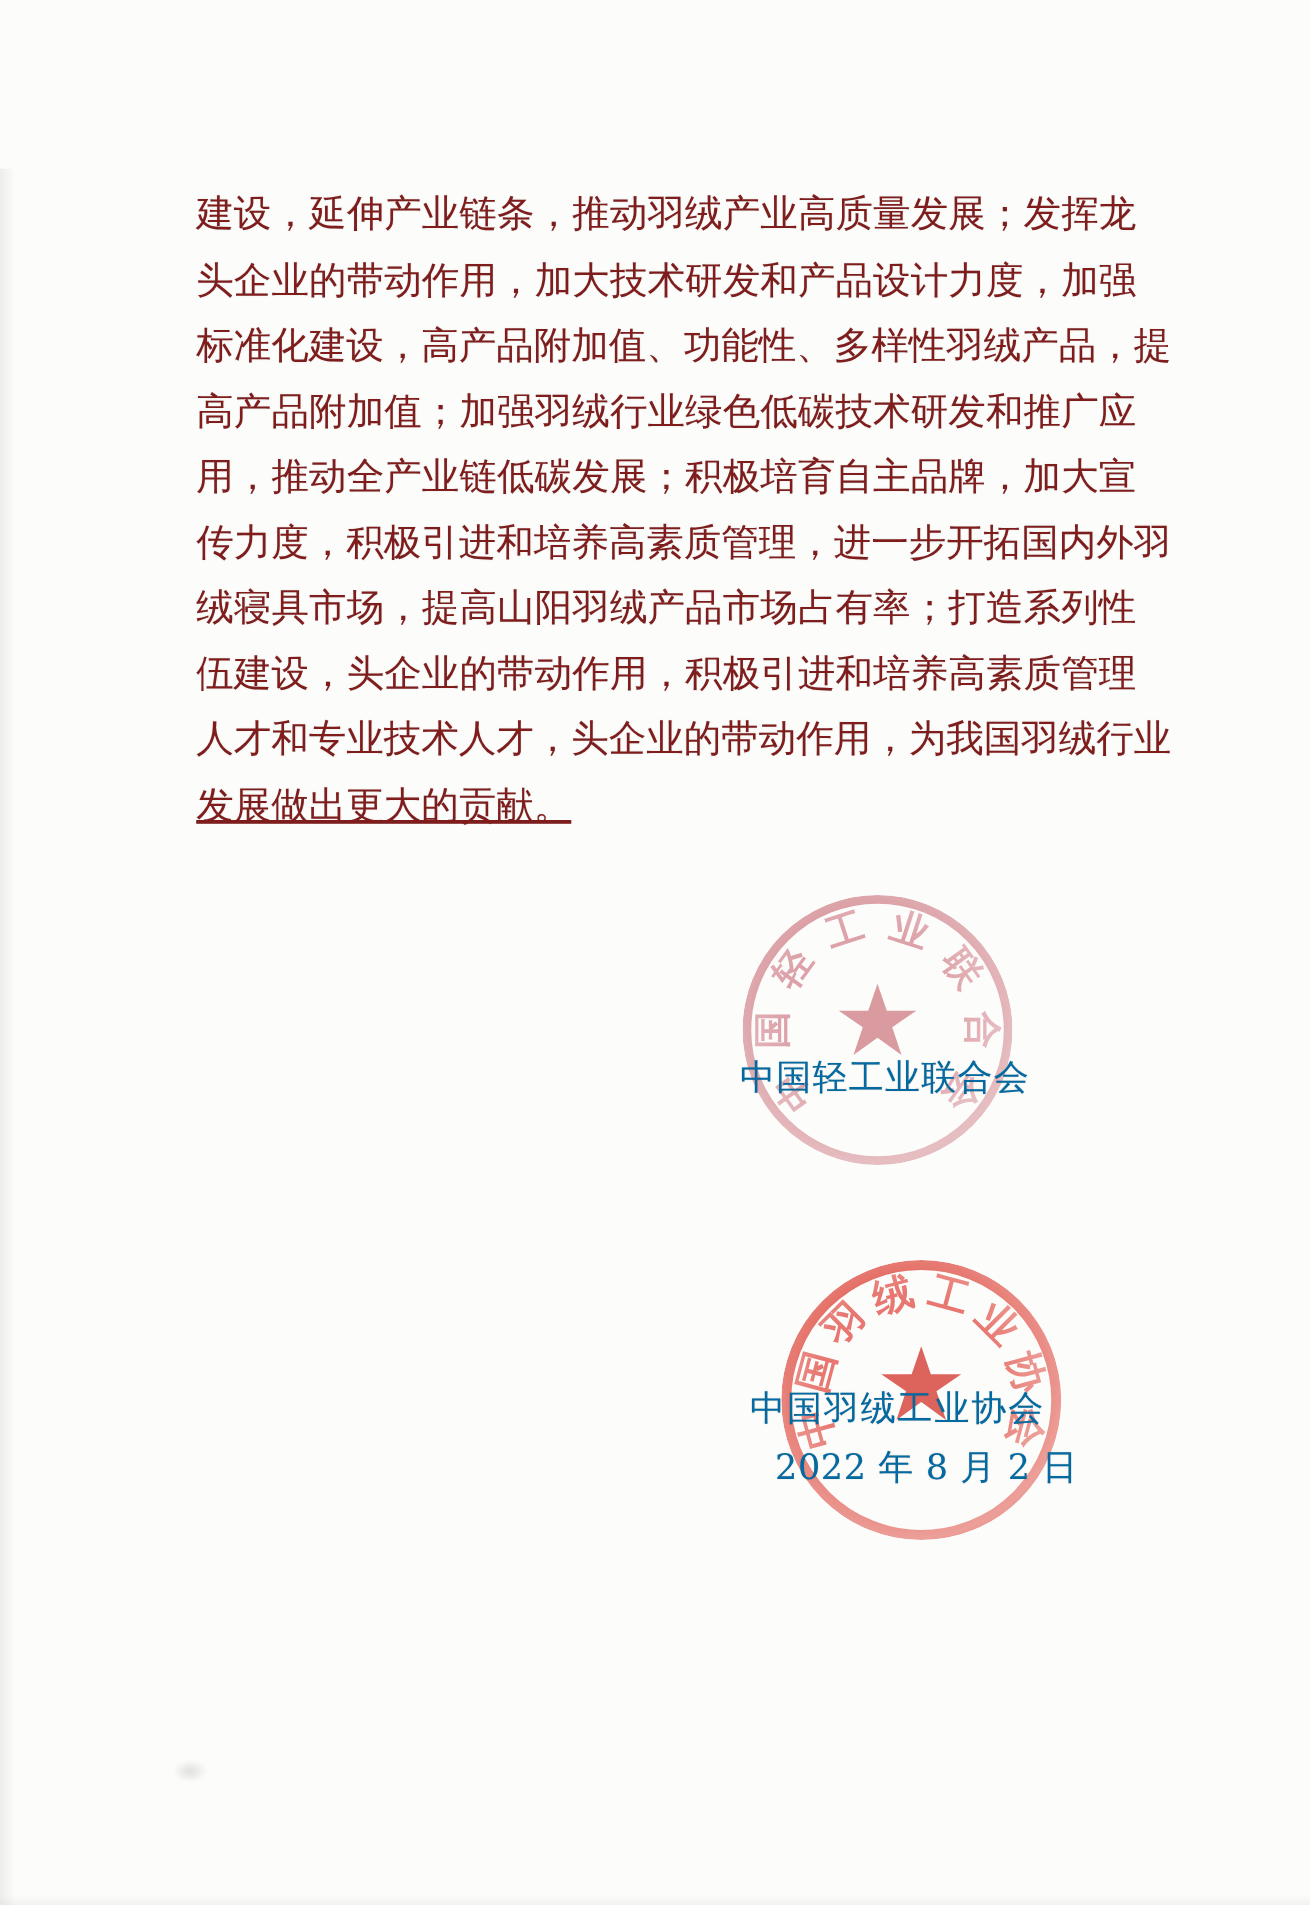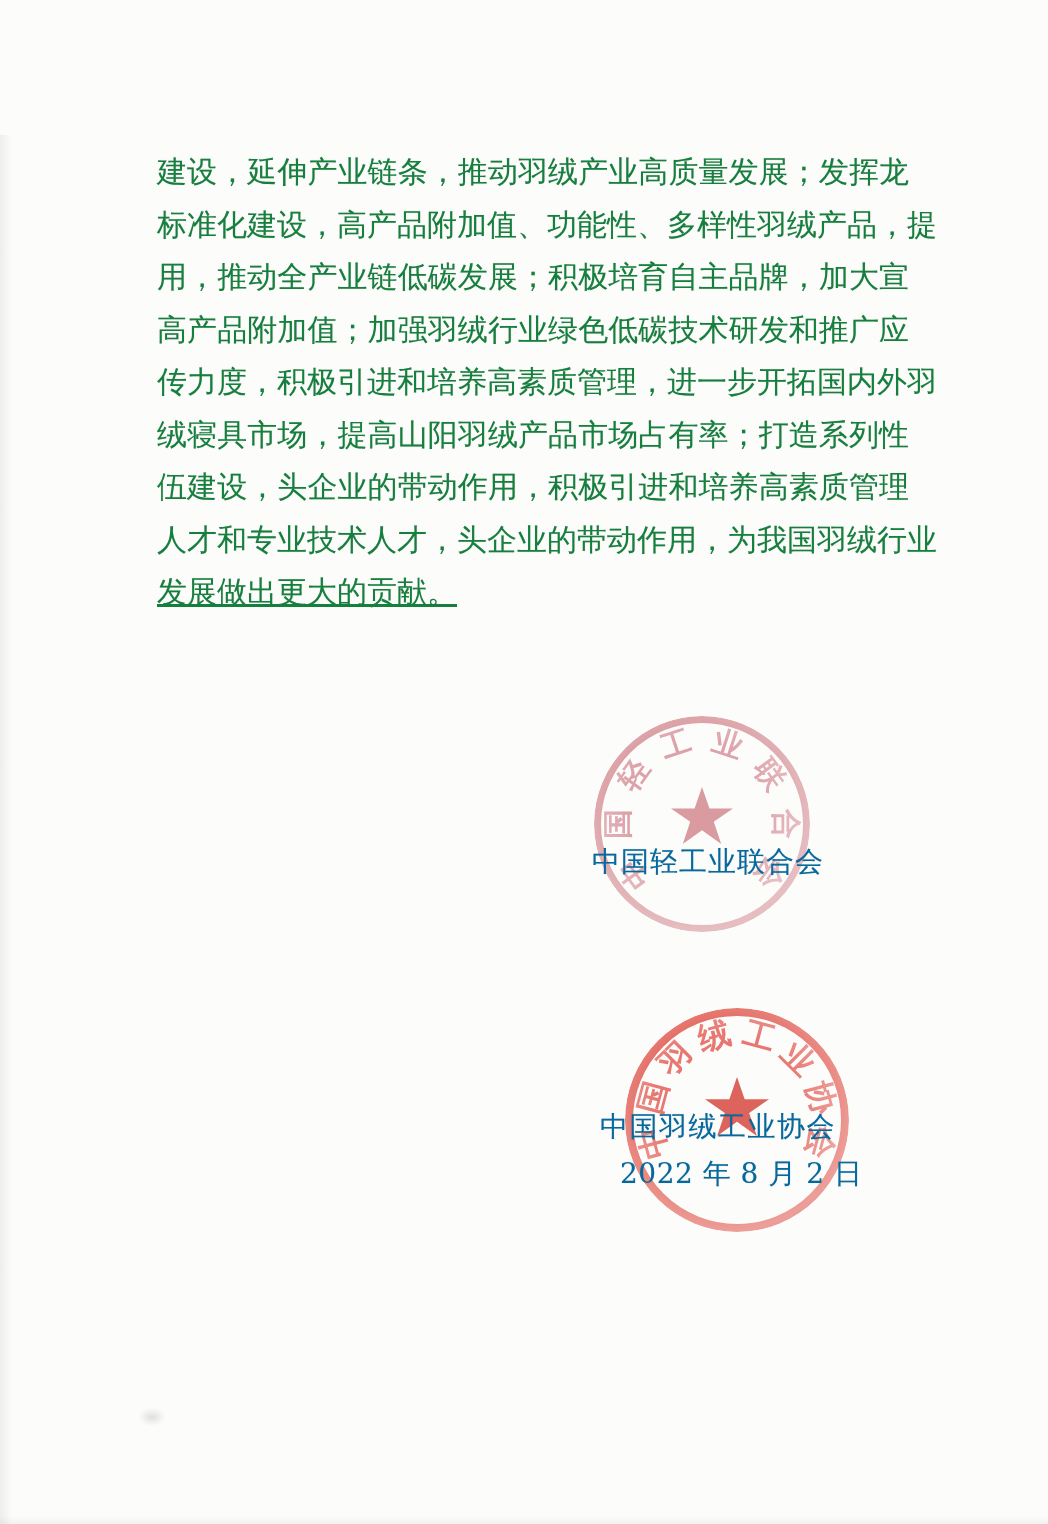--- a/index.html
+++ b/index.html
@@ -23,21 +23,21 @@
     pointer-events:none;
   }
   .smudge{
     position:absolute;left:138px;top:1408px;width:28px;height:18px;
     background:radial-gradient(ellipse at center, rgba(150,150,150,.28), rgba(150,150,150,0) 70%);
     filter:blur(1px);
   }
   
   .textblock{
     position:absolute;left:157px;top:146px;width:752px;
-    color:#15803d;
+    color:#7f1d1d;
   }
   .bodyline{
     height:52.5px;line-height:52.5px;font-size:30px;
     text-align:justify;text-align-last:justify;
     white-space:nowrap;
     text-shadow:0 0 1px rgba(70,70,70,.25);
   }
   .bodyline.last{text-align-last:left;text-decoration:underline;}
   
   .sig{
@@ -80,23 +80,24 @@
 <body>
 
 <div id="page">
 
   <div class="edge-left"></div>
   <div class="edge-bottom"></div>
   <div class="smudge"></div>
 
   <div class="textblock">
     <div class="bodyline">建设，延伸产业链条，推动羽绒产业高质量发展；发挥龙</div>
+    <div class="bodyline">头企业的带动作用，加大技术研发和产品设计力度，加强</div>
     <div class="bodyline">标准化建设，高产品附加值、功能性、多样性羽绒产品，提</div>
+    <div class="bodyline">高产品附加值；加强羽绒行业绿色低碳技术研发和推广应</div>
     <div class="bodyline">用，推动全产业链低碳发展；积极培育自主品牌，加大宣</div>
-    <div class="bodyline">高产品附加值；加强羽绒行业绿色低碳技术研发和推广应</div>
     <div class="bodyline">传力度，积极引进和培养高素质管理，进一步开拓国内外羽</div>
     <div class="bodyline">绒寝具市场，提高山阳羽绒产品市场占有率；打造系列性</div>
     <div class="bodyline">伍建设，头企业的带动作用，积极引进和培养高素质管理</div>
     <div class="bodyline">人才和专业技术人才，头企业的带动作用，为我国羽绒行业</div>
     <div class="bodyline last">发展做出更大的贡献。</div>
   </div>
 
   <div class="seal" id="seal1">
     <div class="ring"></div>
     <div class="star"></div>

